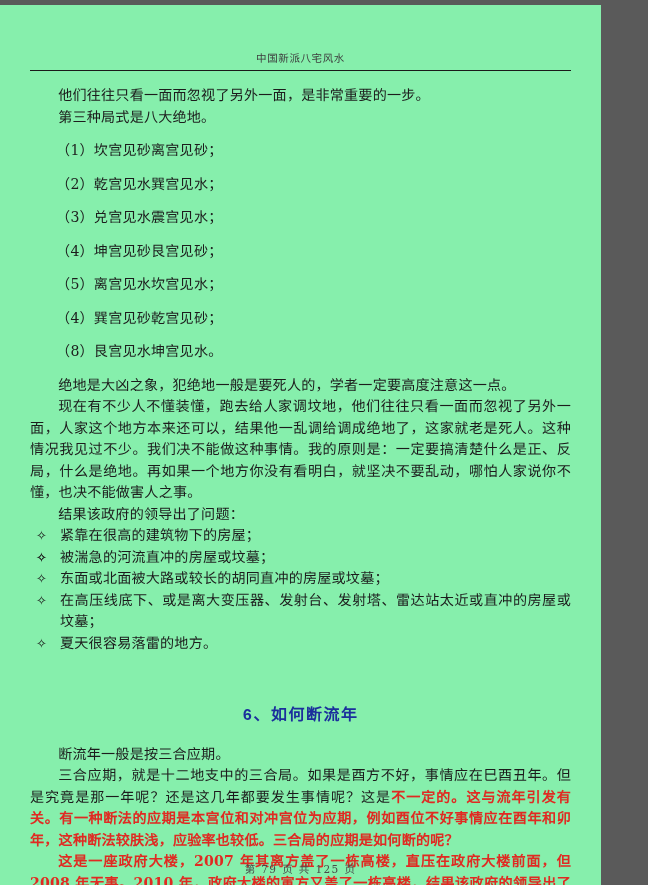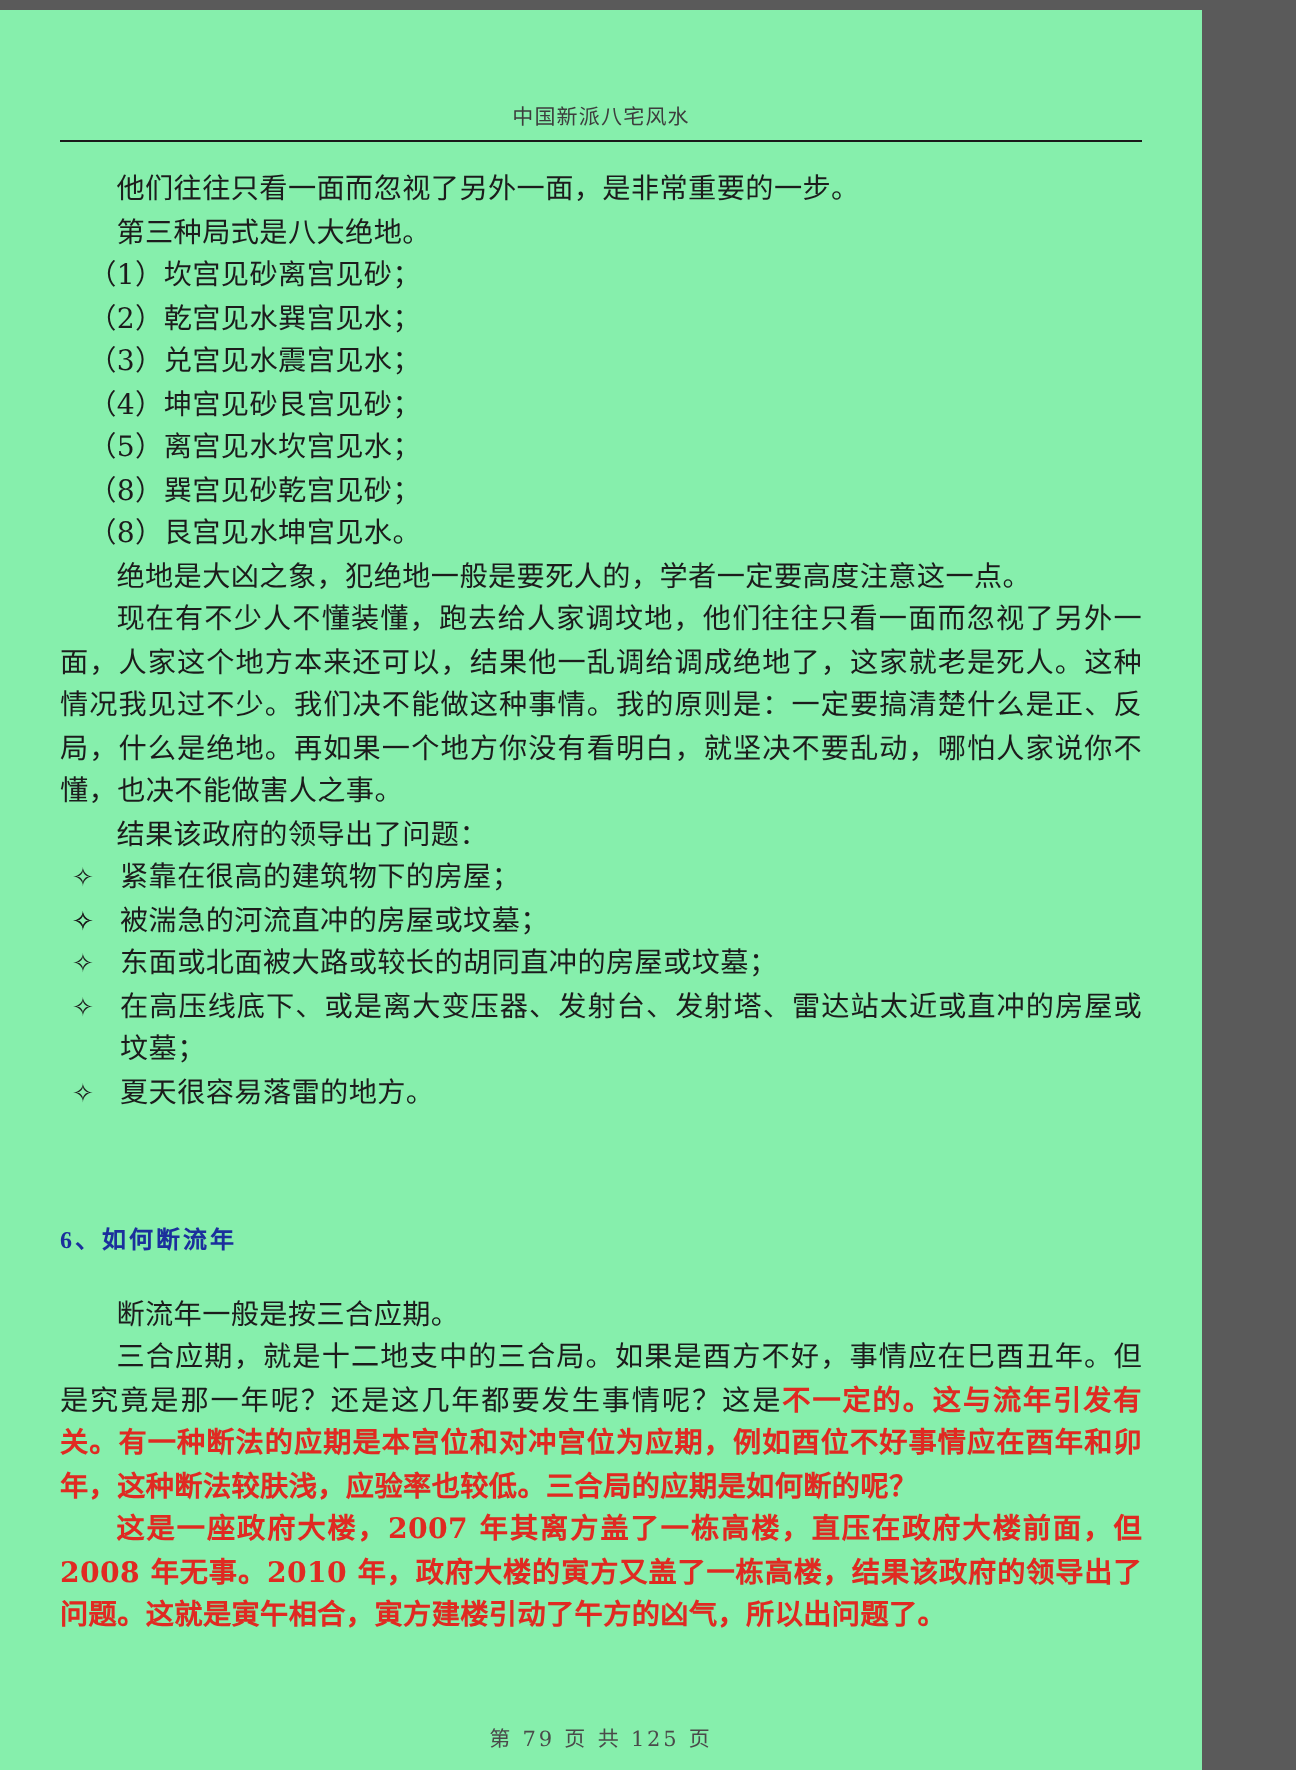--- a/index.html
+++ b/index.html
@@ -67,21 +67,21 @@
     text-align: justify;
   }
 
   p.para {
     margin: 0;
     text-indent: 2em;
   }
 
   
   p.enum {
-    margin: 0;
+    margin: 12px;
     text-indent: 1em;
   }
 
   
   ul.diamond-list {
     list-style: none;
     margin: 0;
     padding: 0;
   }
   ul.diamond-list > li {
@@ -93,27 +93,28 @@
     position: absolute;
     left: 6px;
     top: 0;
     font-size: 13px;
     line-height: 21.5px;
     color: #1c1c1c;
   }
 
   
   #section-heading {
+    text-align: center;
     color: #1b2f9c;
     font-weight: bold;
-    font-size: 12px;
+    font-size: 16px;
     letter-spacing: 1.5px;
     margin: 0;
     padding: 52px 0 16px 0;
-    font-family: Liberation Serif, serif;
+    font-family: Liberation Mono, monospace;
   }
 
   .red-text {
     color: #e02a22;
     font-weight: bold;
   }
   p.red-para {
     margin: 0;
     text-indent: 2em;
     color: #e02a22;
@@ -148,21 +149,21 @@
 
         <p class="para">他们往往只看一面而忽视了另外一面，是非常重要的一步。</p>
         <p class="para">第三种局式是八大绝地。</p>
 
         <div>
           <p class="enum">（1）坎宫见砂离宫见砂；</p>
           <p class="enum">（2）乾宫见水巽宫见水；</p>
           <p class="enum">（3）兑宫见水震宫见水；</p>
           <p class="enum">（4）坤宫见砂艮宫见砂；</p>
           <p class="enum">（5）离宫见水坎宫见水；</p>
-          <p class="enum">（8）巽宫见砂乾宫见砂；</p>
+          <p class="enum">（4）巽宫见砂乾宫见砂；</p>
           <p class="enum">（8）艮宫见水坤宫见水。</p>
         </div>
 
         <p class="para">绝地是大凶之象，犯绝地一般是要死人的，学者一定要高度注意这一点。</p>
         <p class="para">现在有不少人不懂装懂，跑去给人家调坟地，他们往往只看一面而忽视了另外一面，人家这个地方本来还可以，结果他一乱调给调成绝地了，这家就老是死人。这种情况我见过不少。我们决不能做这种事情。我的原则是：一定要搞清楚什么是正、反局，什么是绝地。再如果一个地方你没有看明白，就坚决不要乱动，哪怕人家说你不懂，也决不能做害人之事。</p>
         <p class="para">结果该政府的领导出了问题：</p>
 
         <ul class="diamond-list">
           <li>
             <span class="bullet-glyph">✧</span>

